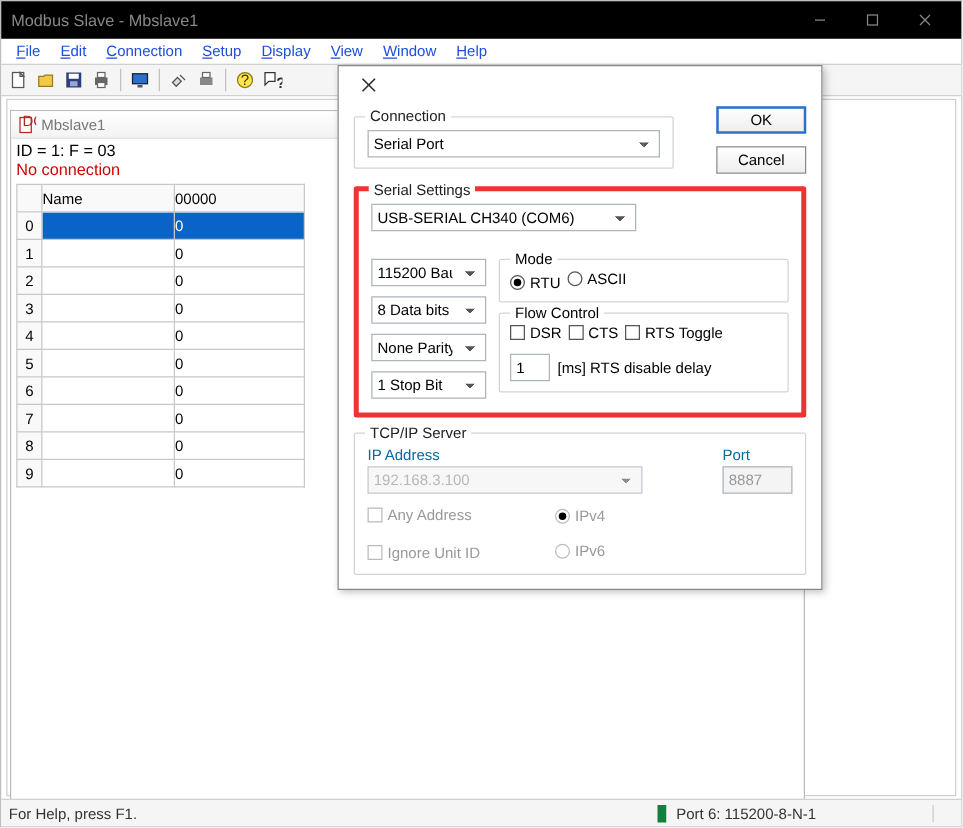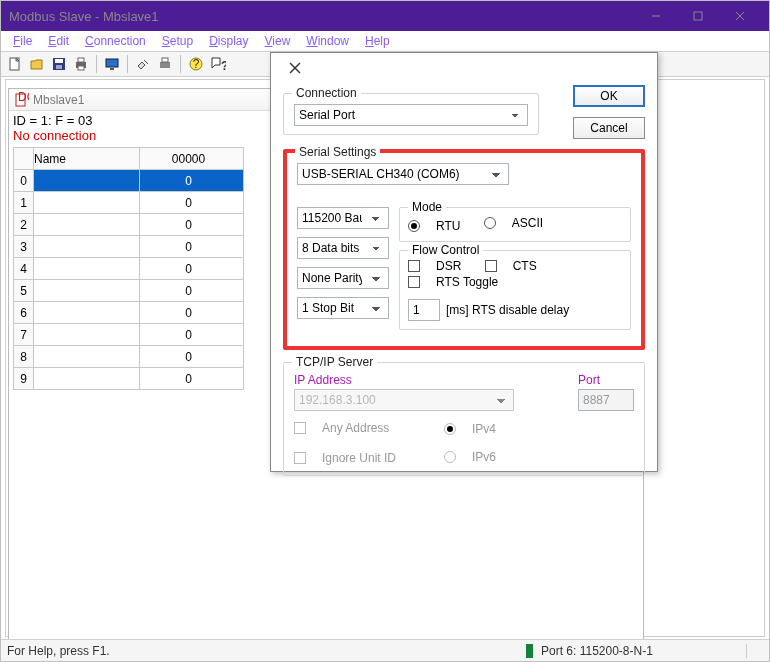--- a/index.html
+++ b/index.html
@@ -1,25 +1,25 @@
 <!DOCTYPE html>
 <html><head>
 <meta charset="utf-8">
 <style>
 * { box-sizing: border-box; margin: 0; padding: 0; font-family: "Microsoft YaHei", "Segoe UI", Tahoma, sans-serif; font-size: 12px; }
 body { background: #fff; width: 770px; height: 662px; overflow: hidden; position: relative; }
 
 
 .main-window { position: absolute; top: 0; left: 0; width: 770px; height: 662px; border: 1px solid #bfbfbf; background: #fff; }
-.main-titlebar { height: 30px; background: #4c1d95; display: flex; align-items: center; padding: 0 8px; color: #888; }
+.main-titlebar { height: 30px; background: #000000; display: flex; align-items: center; padding: 0 8px; color: #888; }
 .main-titlebar .title { flex: 1; font-size: 13px; }
 .main-titlebar .wbtn { width: 42px; height: 28px; display: flex; align-items: center; justify-content: center; color: #888; }
 .wbtn svg { width: 10px; height: 10px; }
 
-.menubar { height: 20px; display: flex; align-items: center; padding: 0 4px; gap: 0; color: #8b5cf6; }
+.menubar { height: 20px; display: flex; align-items: center; padding: 0 4px; gap: 0; color: #1d4ed8; }
 .menubar span { padding: 2px 8px; position: relative; }
 .menubar span u { text-decoration: underline; text-underline-offset: 1px; }
 
 .toolbar { height: 26px; border-top: 1px solid #d0d0d0; border-bottom: 1px solid #d0d0d0; background: #f5f5f5; display: flex; align-items: center; padding: 0 4px; gap: 2px; }
 .toolbar .tb { width: 20px; height: 20px; display: flex; align-items: center; justify-content: center; }
 .toolbar .sep { width: 1px; height: 18px; background: #c0c0c0; margin: 0 3px; }
 
 .mdi-area { position: absolute; top: 78px; left: 4px; right: 4px; bottom: 24px; border: 1px solid #cfcfcf; background: #fff; }
 
 
@@ -30,21 +30,21 @@
 .child-titlebar .wbtn2 { width: 28px; height: 16px; border: 1px solid #9aa7c9; border-radius: 2px; background: #fff; margin-left: 4px; display: flex; align-items: center; justify-content: center; }
 .child-content { padding: 2px 4px; }
 .child-content .line1 { font-size: 13px; color: #000; }
 .child-content .line2 { font-size: 13px; color: #d00000; }
 
 .grid { margin-top: 4px; border-collapse: collapse; }
 .grid th, .grid td { border: 1px solid #c8c8c8; height: 22px; font-size: 12px; }
 .grid th { background: #f9f9f9; font-weight: normal; }
 .grid .rowhdr { width: 20px; text-align: center; background: #f9f9f9; }
 .grid .col-name { width: 106px; }
-.grid .col-val { width: 104px; text-align: center; padding-right: 6px; }
+.grid .col-val { width: 104px; text-align: left; padding-right: 6px; }
 .grid tr.sel td.col-name { background: #0a63c7; }
 .grid tr.sel td.col-val { background: #0a63c7; color: #fff; }
 
 .statusbar { position: absolute; bottom: 0; left: 0; right: 0; height: 22px; border-top: 1px solid #d0d0d0; background: #f5f5f5; display: flex; align-items: center; padding: 0 6px; color: #333; }
 .statusbar .s1 { flex: 1; border-right: 7px solid #15803d; }
 .statusbar .s2 { width: 214px; padding-left: 8px; border-right: 1px solid #ccc; }
 .statusbar .s3 { width: 16px; }
 
 
 .dialog { position: absolute; top: 52px; left: 270px; width: 388px; height: 420px; background: #fff; border: 1px solid #888; box-shadow: 2px 2px 6px rgba(0,0,0,.25); }
@@ -64,33 +64,33 @@
 select:disabled, input:disabled { color: #999; background-color: #f4f4f4; }
 
 .btn { width: 72px; height: 22px; border: 1px solid #8a8a8a; background: linear-gradient(#fefefe,#eee); text-align: center; line-height: 20px; font-size: 12px; }
 .btn.primary { border: 2px solid #2a6fc9; line-height: 18px; }
 
 .serial-row { display: flex; gap: 10px; }
 .serial-left { display: flex; flex-direction: column; gap: 8px; }
 .serial-left select { width: 92px; }
 .serial-right { flex: 1; }
 
-.radio, .check { display: inline-flex; align-items: center; gap: 16px; margin-right: 20px; font-size: 12px; }
+.radio, .check { display: inline-flex; align-items: center; gap: 4px; margin-right: 2px; font-size: 12px; }
 .radio .r { width: 12px; height: 12px; border: 1px solid #555; border-radius: 50%; display: inline-flex; align-items: center; justify-content: center; }
 .radio .r.on::after { content: ""; width: 6px; height: 6px; background: #000; border-radius: 50%; }
 .check .c { width: 12px; height: 12px; border: 1px solid #555; display: inline-block; }
 .radio.disabled, .check.disabled { color: #999; }
 .radio.disabled .r, .check.disabled .c { border-color: #bbb; }
 
 .rtrow { display: flex; align-items: center; gap: 6px; }
 .rtrow input { width: 32px; text-align: left; }
 
 .tcp-grid { display: flex; gap: 18px; align-items: flex-start; }
 .tcp-grid .col1 { flex: 1; }
-.tcp-grid label { display: block; color: #a21caf; margin-bottom: 2px; }
+.tcp-grid label { display: block; color: #0369a1; margin-bottom: 2px; }
 
 .disabled-text { color: #999; }
 </style>
 </head>
 <body>
 
 <div class="main-window">
   <div class="main-titlebar">
     <span class="title">Modbus Slave - Mbslave1</span>
     <div class="wbtn">

